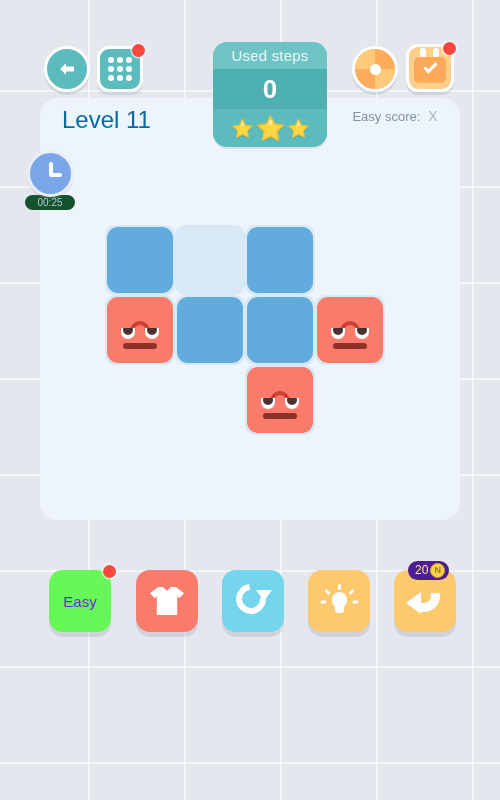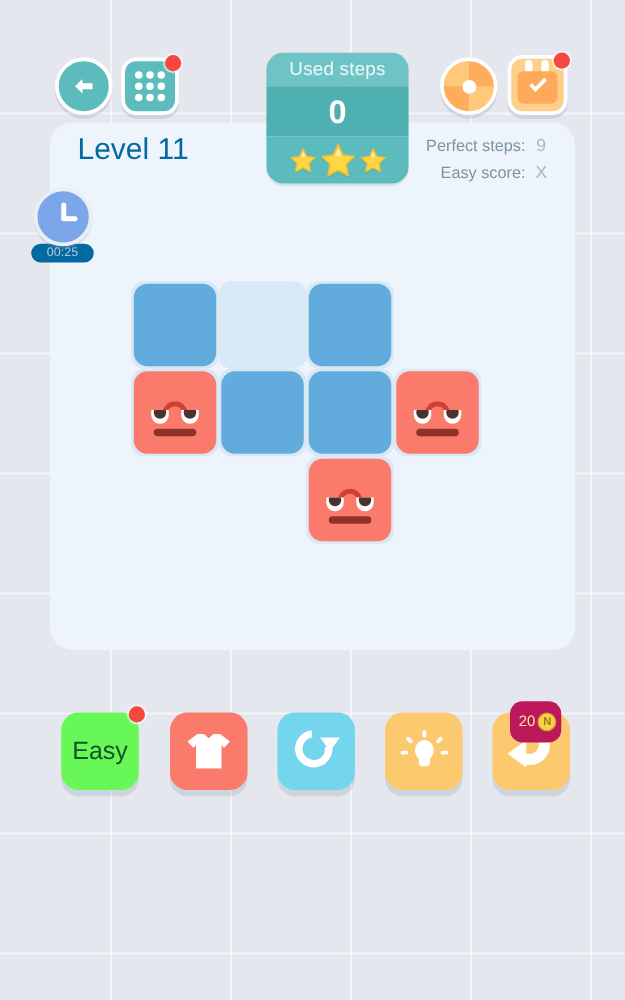--- a/index.html
+++ b/index.html
@@ -227,21 +227,21 @@
     width: 13px; height: 3.5px;
     border-radius: 2px;
     background: #ffffff;
   }
   #timer-pill {
     margin-top: -2px;
     margin-left: -2px;
     width: 50px;
     height: 15px;
     border-radius: 8px;
-    background: #0369a1;
+    background: #14532d;
     color: #b5c6d9;
     font-size: 10px;
     line-height: 15px;
     text-align: center;
   }
 
   
   #board {
     position: absolute;
     left: 105px; top: 225px;
@@ -310,22 +310,22 @@
     box-shadow: 0 5px 0 rgba(150,165,175,0.28);
     display: flex; align-items: center; justify-content: center;
   }
   #tool-easy    { left: 49px;  background: #67f756; }
   #tool-skin    { left: 136px; background: #fa7b6c; }
   #tool-restart { left: 222px; background: #74d6ec; }
   #tool-hint    { left: 308px; background: #fcc96f; }
   #tool-undo    { left: 394px; background: #fcc96f; }
 
   #easy-label {
-    color: #14532d;
-    font-size: 20px;
+    color: #6d28d9;
+    font-size: 15px;
   }
 
   .shirt {
     width: 34px; height: 28px;
     background: #ffffff;
     position: relative;
     clip-path: polygon(0% 22%, 24% 0%, 38% 0%, 50% 13%, 62% 0%, 76% 0%, 100% 22%,
                        86% 40%, 80% 32%, 80% 100%, 20% 100%, 20% 32%, 14% 40%);
   }
 
@@ -387,24 +387,24 @@
     width: 22px; height: 19px;
     border: 9px solid #ffffff;
     border-left: none;
     border-top: none;
     border-radius: 0 0 16px 0;
   }
 
   #undo-badge {
     position: absolute;
     left: 14px; top: -9px;
-    height: 33px;
+    height: 19px;
     padding: 0 4px 0 7px;
     border-radius: 10px;
-    background: #be185d;
+    background: #4c1d95;
     color: #ffe6a8;
     font-size: 12px;
     line-height: 19px;
     display: flex; align-items: center; gap: 2px;
   }
   .coin {
     width: 15px; height: 15px;
     border-radius: 50%;
     background: #f7d147;
     border: 1.5px solid #d9a823;
@@ -414,24 +414,20 @@
     text-align: center;
     font-weight: bold;
   }
 </style>
 </head>
 <body>
 
 <div id="main-panel">
   <div id="level-title">Level 11</div>
   <div id="score-box">
-    <div class="score-row">
-      <span>Perfect steps:</span>
-      <span class="score-val">9</span>
-    </div>
     <div class="score-row">
       <span>Easy score:</span>
       <span class="score-val">X</span>
     </div>
   </div>
 </div>
 
 <div id="top-bar">
 
   <div class="circle-btn" id="back-btn">

